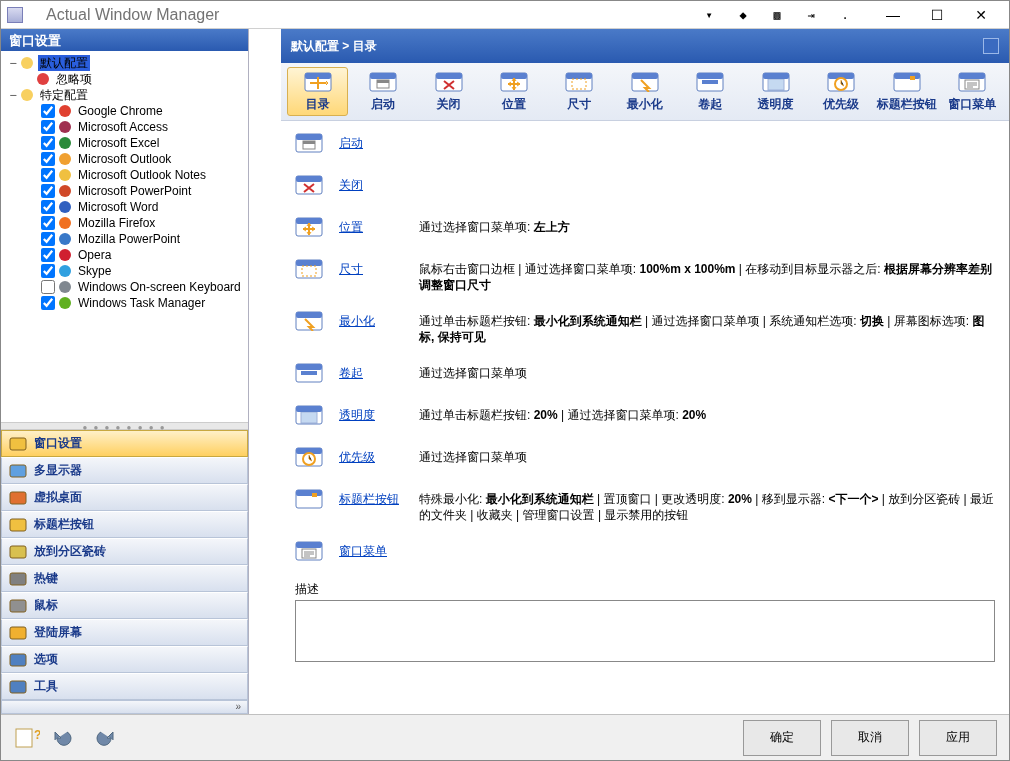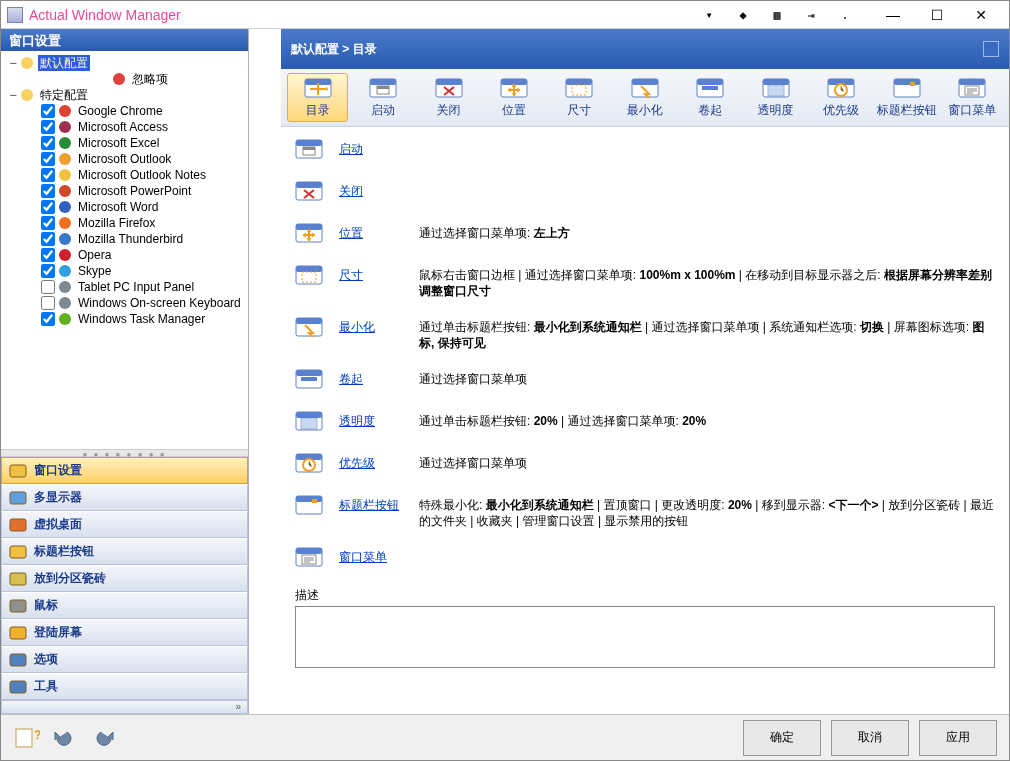--- a/index.html
+++ b/index.html
@@ -1,50 +1,50 @@
 <!DOCTYPE html>
 <html><head>
 <meta charset="utf-8">
 <style>
 * { margin: 0; padding: 0; box-sizing: border-box; font-family: "Microsoft YaHei", Tahoma, sans-serif; font-size: 12px; }
 body { background: #fff; width: 1010px; height: 761px; overflow: hidden; display: flex; flex-direction: column; border: 1px solid #888; }
 .titlebar { height: 28px; background: #fff; display: flex; align-items: center; padding: 0 6px; border-bottom: 1px solid #d0d0d0; }
 .titlebar .app-icon { width: 16px; height: 16px; margin-right: 6px; border: 1px solid #7a7fb8; background: linear-gradient(#d8daf0,#aab0d8); }
-.titlebar .title { flex: 0 0 auto; font-size: 14px; color: #ec4899; }
+.titlebar .title { flex: 0 0 auto; font-size: 16px; color: #737373; margin-left: 17px; }
 .titlebar .spacer { flex: 1; }
 .titlebar .sysicons { display: flex; gap: 18px; margin-right: 18px; }
 .titlebar .sysicons span { width: 16px; text-align: center; font-family: monospace; font-size: 12px; }
 .titlebar .winbtns { display: flex; }
 .titlebar .winbtns div { width: 44px; height: 26px; display: flex; align-items: center; justify-content: center; font-size: 14px; }
 .main { flex: 1; display: flex; overflow: hidden; gap: 32px; }
 .leftcol { width: 248px; display: flex; flex-direction: column; border-right: 1px solid #b0b0c0; }
 .panel-head { height: 22px; background: linear-gradient(#4a7ac8, #2a5ab0); color: #fff; font-weight: bold; padding: 3px 8px; font-size: 13px; }
 .tree { flex: 1; overflow: auto; padding: 4px 2px; background: #fff; }
 .tree-row { display: flex; align-items: center; height: 16px; line-height: 16px; padding-left: 4px; white-space: nowrap; }
 .tree-row .exp { width: 12px; text-align: center; color: #666; font-family: monospace; }
 .tree-row .chk { width: 14px; height: 14px; margin: 0 2px; }
 .tree-row .ico { width: 16px; height: 16px; margin-right: 3px; display: inline-flex; align-items: center; justify-content: center; }
 .tree-row .lbl { padding: 0 2px; }
-.tree-row.sel .lbl { background: #2a5edc; color: #fef9c3; }
+.tree-row.sel .lbl { background: #2a5edc; color: #000000; }
 .tree-row.l0 { padding-left: 4px; }
-.tree-row.l1 { padding-left: 20px; justify-content: center; }
+.tree-row.l1 { padding-left: 20px; }
 .tree-row.l2 { padding-left: 36px; }
 .gripper { height: 8px; background: #e8e8e8; text-align: center; color: #999; font-size: 8px; letter-spacing: 2px; border-top: 1px solid #ccc; border-bottom: 1px solid #ccc; }
 .navlist { background: #fff; }
 .nav-item { height: 27px; display: flex; align-items: center; padding: 0 6px; border: 1px solid #b8c4d8; border-top: 1px solid #fff; background: linear-gradient(#f4f6fa, #d8e0ee); cursor: pointer; }
 .nav-item.active { background: linear-gradient(#fff0c8, #ffd060); border-color: #c8a840; }
 .nav-item .ico { width: 20px; height: 18px; margin-right: 6px; display: inline-flex; align-items: center; justify-content: center; }
 .nav-item .lbl { font-weight: bold; color: #1a3a8a; }
 .nav-chevron { height: 14px; background: linear-gradient(#f4f6fa,#d8e0ee); border: 1px solid #b8c4d8; text-align: right; padding-right: 6px; font-size: 10px; color: #555;}
 .rightcol { flex: 1; display: flex; flex-direction: column; overflow: hidden; }
-.rhead { height: 40px; background: linear-gradient(#4a7ac8, #2a5ab0); color: #fff; font-weight: bold; padding: 3px 10px; display: flex; align-items: center; }
+.rhead { height: 34px; background: linear-gradient(#4a7ac8, #2a5ab0); color: #fff; font-weight: bold; padding: 3px 10px; display: flex; align-items: center; }
 .rhead .spacer { flex:1; }
 .rhead .dup { width:16px; height:16px; border:1px solid #9bb8e8; background:#3a6ac0; }
 .toolbar { height: 58px; background: linear-gradient(#f4f6fa, #e4eaf4); border-bottom: 1px solid #c8d0e0; display: flex; padding: 4px 6px; gap: 4px; overflow: hidden; }
-.tb-btn { width: 62px; display: flex; flex-direction: column; align-items: center; justify-content: center; border: 1px solid transparent; border-radius: 3px; padding: 2px; cursor: pointer; }
+.tb-btn { width: 62px; display: flex; flex-direction: column; align-items: center; justify-content: center; border: 1px solid transparent; border-radius: 3px; padding: 2px; cursor: pointer; font-weight: bold; }
 .tb-btn.active { background: linear-gradient(#fff4d4, #ffd878); border-color: #d8b050; }
 .tb-btn .ico { width: 28px; height: 24px; margin-bottom: 2px; }
 .tb-btn .lbl { font-size: 12px; color: #1a3a8a; white-space: nowrap; }
 .content { flex: 1; overflow: auto; padding: 10px 14px; background: #fff; }
 .sec { display: flex; align-items: flex-start; margin-bottom: 16px; }
 .sec .ico { width: 32px; height: 26px; margin-right: 12px; flex-shrink: 0; }
 .sec .link { width: 80px; color: #0040c0; text-decoration: underline; cursor: pointer; flex-shrink: 0; line-height: 16px; padding-top: 4px; }
 .sec .desc { flex: 1; line-height: 16px; padding-top: 4px; }
 .sec .desc b { font-weight: bold; }
 .descarea { margin-top: 6px; }
@@ -182,48 +182,39 @@
           </span>
           <span class="lbl">Mozilla Firefox</span>
         </div>
         <div class="tree-row l2">
           <input type="checkbox" class="chk" checked="" style="">
           <span class="ico">
             <svg width="16" height="16">
               <circle cx="8" cy="8" r="6" fill="#3878c8"></circle>
             </svg>
           </span>
-          <span class="lbl">Mozilla Thunderbird</span>
+          <span class="lbl">Mozilla PowerPoint</span>
         </div>
         <div class="tree-row l2">
           <input type="checkbox" class="chk" checked="" style="">
           <span class="ico">
             <svg width="16" height="16">
               <circle cx="8" cy="8" r="6" fill="#d02030"></circle>
             </svg>
           </span>
           <span class="lbl">Opera</span>
         </div>
         <div class="tree-row l2">
           <input type="checkbox" class="chk" checked="" style="">
           <span class="ico">
             <svg width="16" height="16">
               <circle cx="8" cy="8" r="6" fill="#30a0e0"></circle>
             </svg>
           </span>
           <span class="lbl">Skype</span>
-        </div>
-        <div class="tree-row l2">
-          <input type="checkbox" class="chk" style="">
-          <span class="ico">
-            <svg width="16" height="16">
-              <circle cx="8" cy="8" r="6" fill="#808890"></circle>
-            </svg>
-          </span>
-          <span class="lbl">Tablet PC Input Panel</span>
         </div>
         <div class="tree-row l2">
           <input type="checkbox" class="chk" style="">
           <span class="ico">
             <svg width="16" height="16">
               <circle cx="8" cy="8" r="6" fill="#808890"></circle>
             </svg>
           </span>
           <span class="lbl">Windows On-screen Keyboard</span>
         </div>
@@ -271,20 +262,28 @@
           </span>
           <span class="lbl">标题栏按钮</span>
         </div>
         <div class="nav-item ">
           <span class="ico">
             <svg width="18" height="16">
               <rect x="1" y="2" width="16" height="12" rx="2" fill="#d8c050" stroke="#806020"></rect>
             </svg>
           </span>
           <span class="lbl">放到分区瓷砖</span>
+        </div>
+        <div class="nav-item ">
+          <span class="ico">
+            <svg width="18" height="16">
+              <rect x="1" y="2" width="16" height="12" rx="2" fill="#808080" stroke="#806020"></rect>
+            </svg>
+          </span>
+          <span class="lbl">热键</span>
         </div>
         <div class="nav-item ">
           <span class="ico">
             <svg width="18" height="16">
               <rect x="1" y="2" width="16" height="12" rx="2" fill="#909090" stroke="#806020"></rect>
             </svg>
           </span>
           <span class="lbl">鼠标</span>
         </div>
         <div class="nav-item ">

